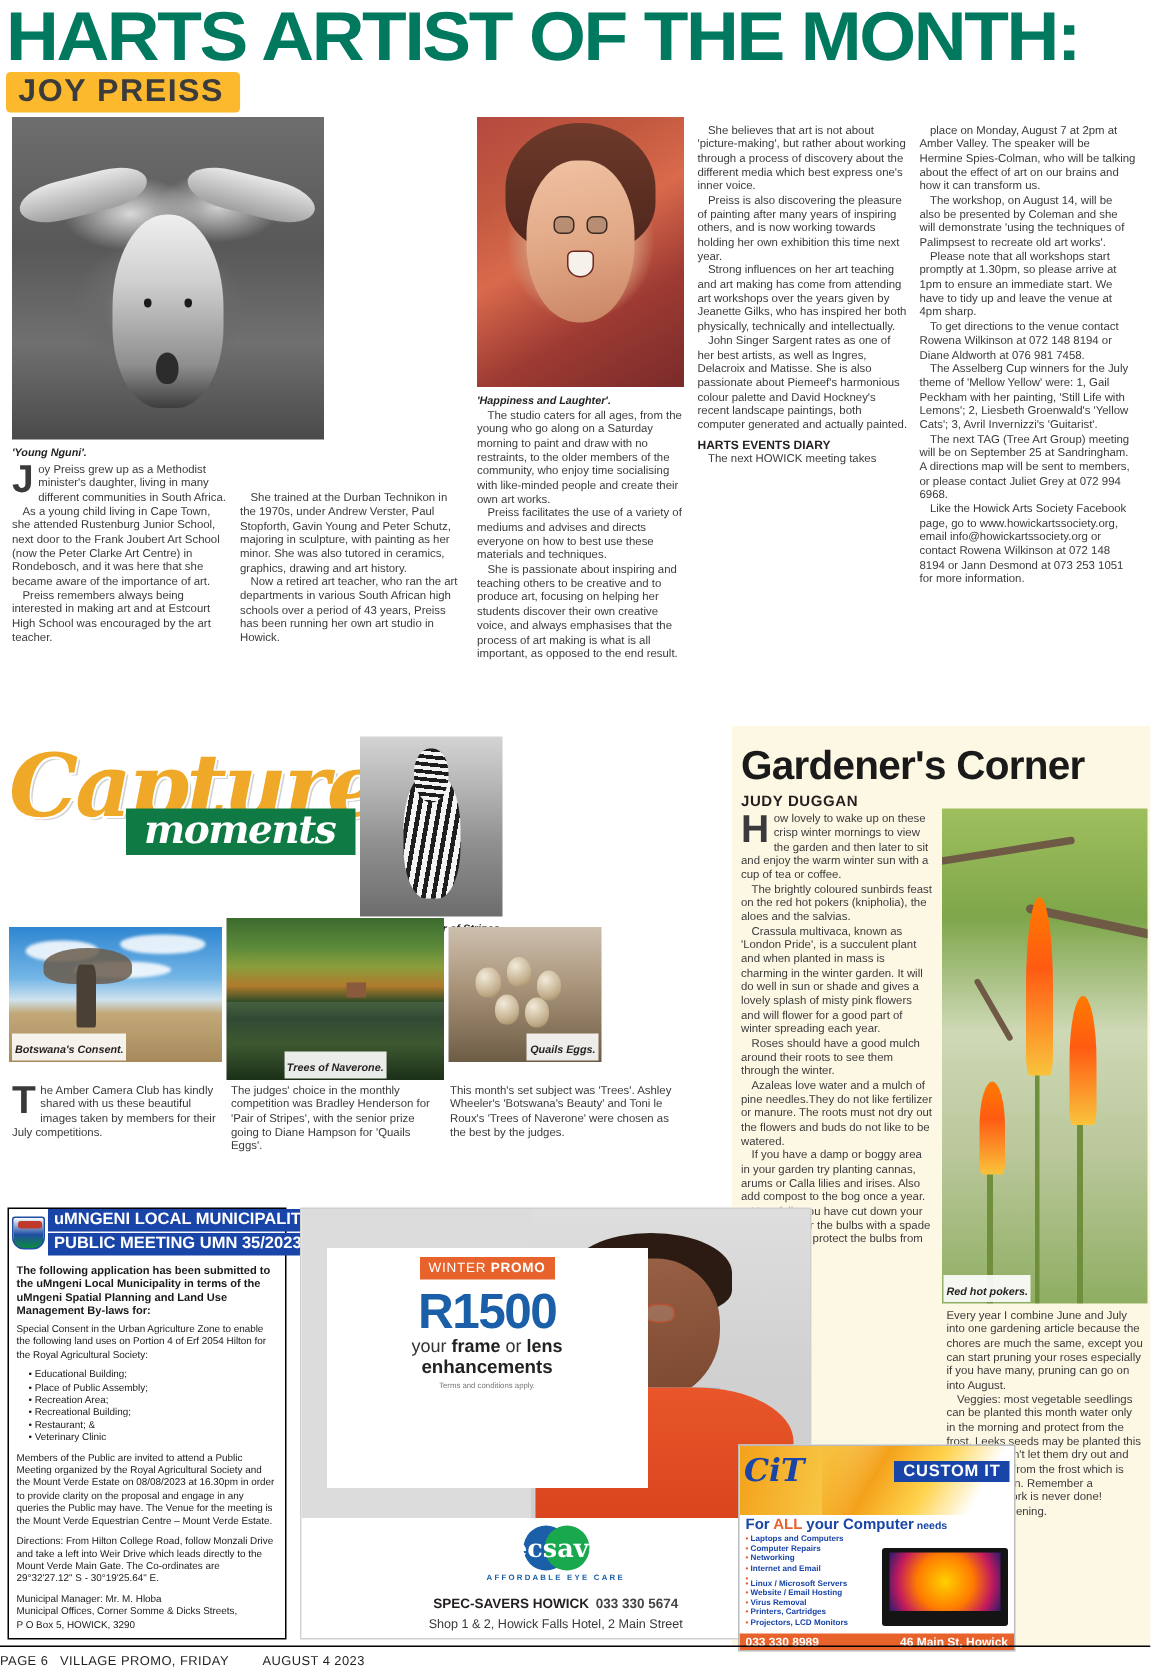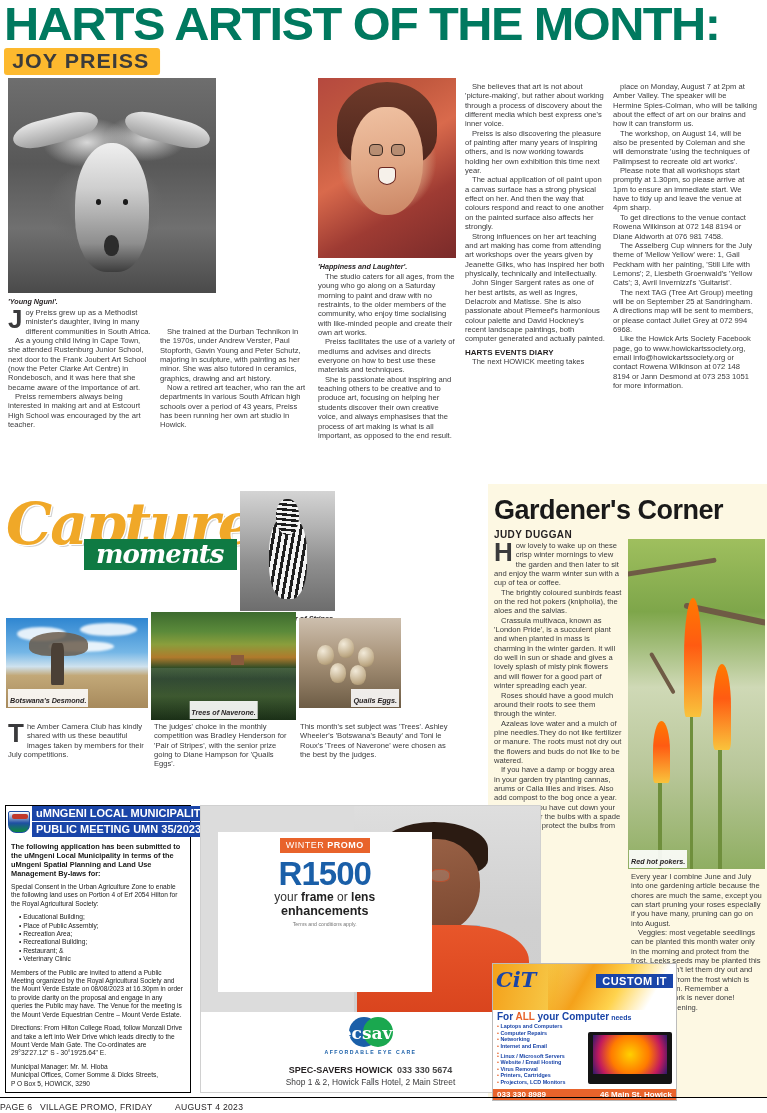--- a/index.html
+++ b/index.html
@@ -320,21 +320,20 @@
 
   <div class="col bodytext" style="left:318px; top:272px; width:140px;">
     <p>The studio caters for all ages, from the young who go along on a Saturday morning to paint and draw with no restraints, to the older members of the community, who enjoy time socialising with like-minded people and create their own art works.</p>
     <p>Preiss facilitates the use of a variety of mediums and advises and directs everyone on how to best use these materials and techniques.</p>
     <p>She is passionate about inspiring and teaching others to be creative and to produce art, focusing on helping her students discover their own creative voice, and always emphasises that the process of art making is what is all important, as opposed to the end result.</p>
   </div>
 
   <div class="col bodytext" style="left:465px; top:82px; width:140px;">
     <p>She believes that art is not about 'picture-making', but rather about working through a process of discovery about the different media which best express one's inner voice.</p>
     <p>Preiss is also discovering the pleasure of painting after many years of inspiring others, and is now working towards holding her own exhibition this time next year.</p>
-    <p>The actual application of oil paint upon a canvas surface has a strong physical effect on her. And then the way that colours respond and react to one another on the painted surface also affects her strongly.</p>
     <p>Strong influences on her art teaching and art making has come from attending art workshops over the years given by Jeanette Gilks, who has inspired her both physically, technically and intellectually.</p>
     <p>John Singer Sargent rates as one of her best artists, as well as Ingres, Delacroix and Matisse. She is also passionate about Piemeef's harmonious colour palette and David Hockney's recent landscape paintings, both computer generated and actually painted.</p>
     <div class="subhead">HARTS EVENTS DIARY</div>
     <p>The next HOWICK meeting takes</p>
   </div>
 
   <div class="col bodytext" style="left:613px; top:82px; width:144px;">
     <p>place on Monday, August 7 at 2pm at Amber Valley. The speaker will be Hermine Spies-Colman, who will be talking about the effect of art on our brains and how it can transform us.</p>
     <p>The workshop, on August 14, will be also be presented by Coleman and she will demonstrate 'using the techniques of Palimpsest to recreate old art works'.</p>
     <p>Please note that all workshops start promptly at 1.30pm, so please arrive at 1pm to ensure an immediate start. We have to tidy up and leave the venue at 4pm sharp.</p>
@@ -359,21 +358,21 @@
     <div class="caption">Pair of Stripes.</div>
   </div>
 
   <div class="photo ph-botswana" style="left:6px; top:618px; width:142px; height:90px;">
     <div class="bw-cloud" style="left:8%;top:10%;width:34%;height:16%;"></div>
     <div class="bw-cloud" style="left:52%;top:6%;width:40%;height:14%;"></div>
     <div class="bw-cloud" style="left:30%;top:26%;width:46%;height:12%;"></div>
     <div class="bw-crown"></div>
     <div class="bw-trunk"></div>
     <div style="position:absolute;left:2px;bottom:1px;background:rgba(255,255,255,.88);padding:0 2px;">
-      <span class="caption">Botswana's Desmond.</span>
+      <span class="caption">Botswana's Consent.</span>
     </div>
   </div>
 
   <div class="photo ph-naverone" style="left:151px; top:612px; width:145px; height:108px;">
     <div class="nv-house"></div>
     <div class="nv-ref"></div>
     <div style="position:absolute;left:50%;transform:translateX(-50%);bottom:1px;background:rgba(255,255,255,.9);padding:0 2px;">
       <span class="caption">Trees of Naverone.</span>
     </div>
   </div>

